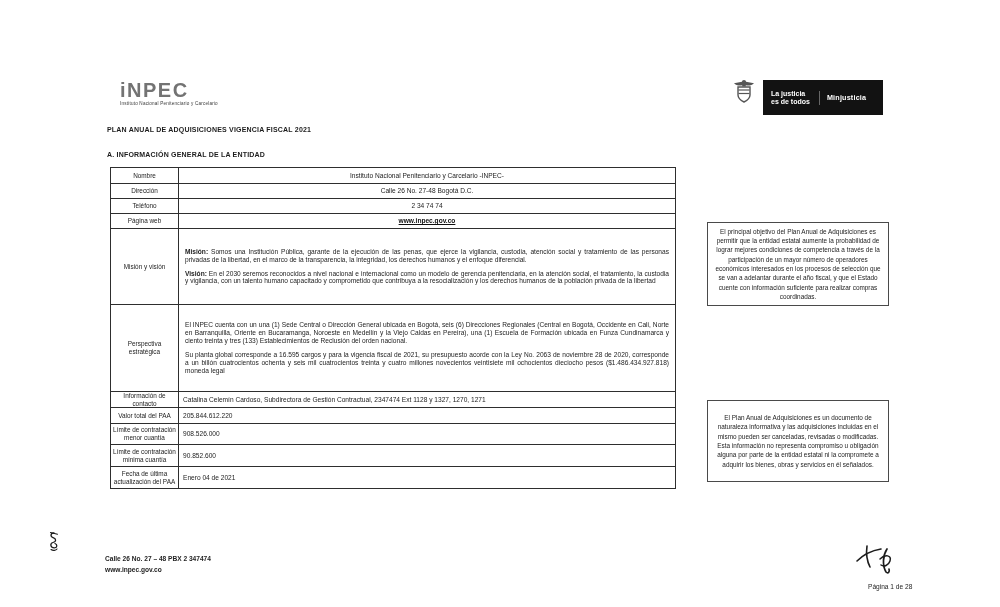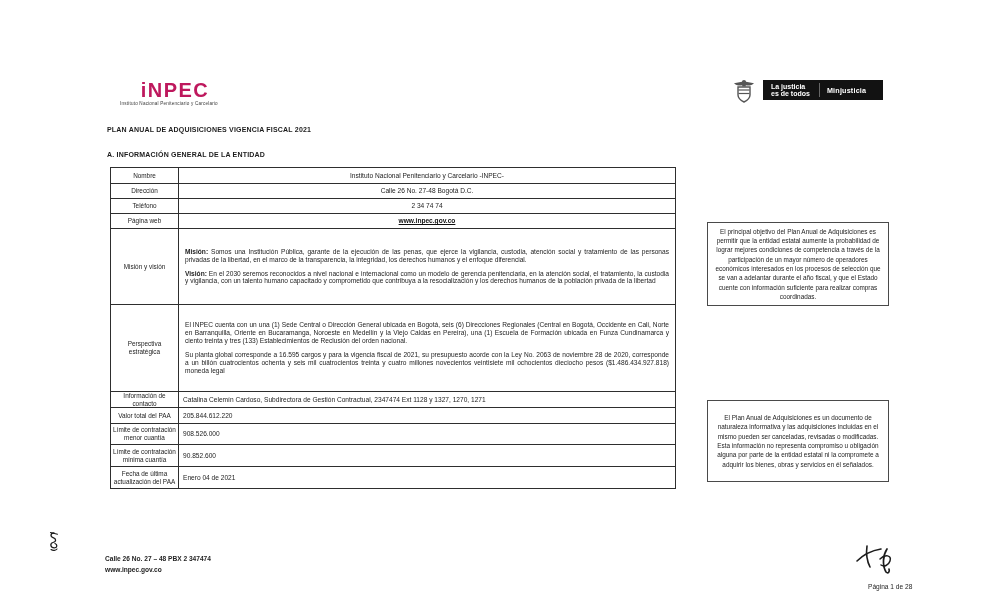--- a/index.html
+++ b/index.html
@@ -2,25 +2,25 @@
 <html><head>
 <meta charset="utf-8">
 <style>
   html,body{margin:0;padding:0;background:#e8e8e8;}
   .page{
     position:relative;width:1000px;height:607px;background:#ffffff;
     font-family:"Liberation Sans",sans-serif;color:#1c1c1c;overflow:hidden;
   }
   
   .logo{position:absolute;left:120px;top:80px;width:110px;}
-  .logo-word{font-size:20px;font-weight:800;letter-spacing:1.5px;line-height:20px;color:#be185d;text-align:center;}
+  .logo-word{font-size:20px;font-weight:800;letter-spacing:1.5px;line-height:20px;color:#737373;}
   .logo-tagline{font-size:4.6px;color:#3a3a3a;letter-spacing:.2px;margin-top:1px;white-space:nowrap;}
   .crest{position:absolute;left:732px;top:78px;}
   .gov-badge{
-    position:absolute;left:763px;top:80px;width:120px;height:20px;background:#121212;
+    position:absolute;left:763px;top:80px;width:120px;height:35px;background:#121212;
     display:flex;align-items:center;color:#ffffff;
   }
   .badge-slogan{font-size:7px;font-weight:700;line-height:7.5px;padding-left:8px;}
   .badge-divider{width:1px;height:14px;background:#666;margin:0 7px 0 9px;}
   .badge-ministry{font-size:7.2px;font-weight:700;letter-spacing:.2px;}
   
   .doc-title{position:absolute;left:107px;top:126px;font-size:7px;font-weight:700;letter-spacing:.2px;}
   .section-heading{position:absolute;left:107px;top:151px;font-size:7px;font-weight:700;letter-spacing:.2px;}
   
   .info-table{

